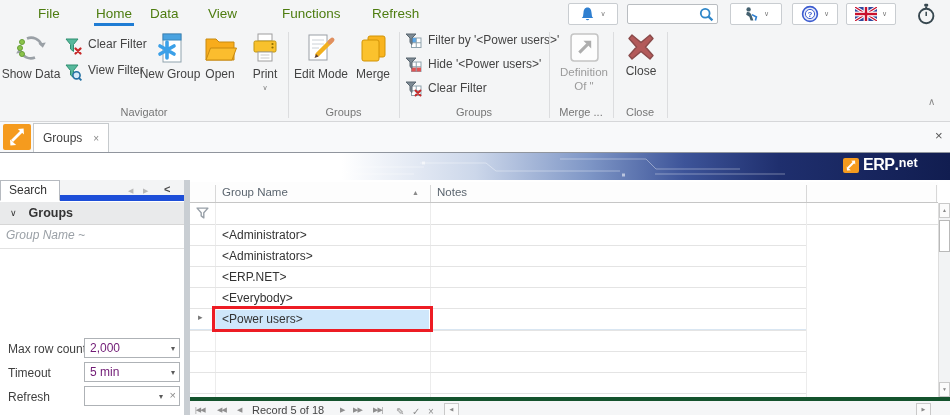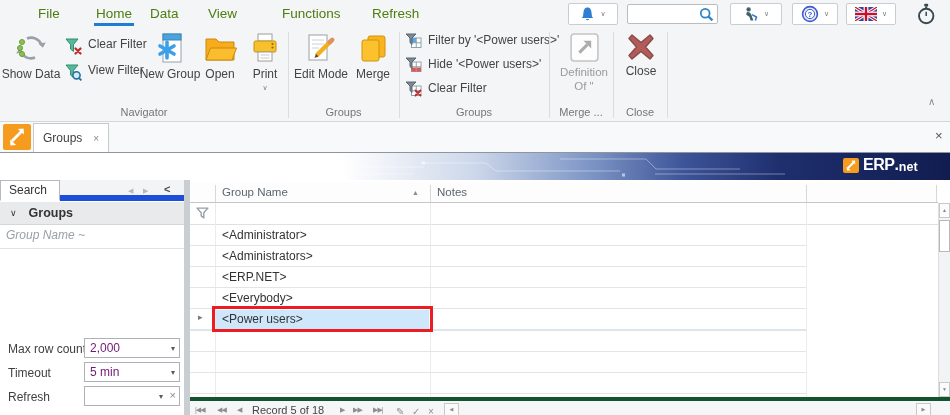--- a/index.html
+++ b/index.html
@@ -21,21 +21,21 @@
   .rlabel.dis{color:#9b9b9b}
   .sbtn{position:absolute;display:flex;align-items:flex-start;gap:6px;font-size:12px;color:#444;white-space:nowrap}
   .vdiv{position:absolute;width:1px;background:#dcdddf;top:4px;height:86px}
   .glabel{position:absolute;top:78px;font-size:11px;color:#767676;text-align:center;white-space:nowrap}
   
   .tabbar{position:absolute;left:0;top:122px;width:950px;height:30px;background:#f8f9fa}
   .doctab{position:absolute;left:33px;top:1px;width:76px;height:29px;background:#fff;border:1px solid #c6cacd;border-bottom:none;display:flex;align-items:center;padding:0 9px;font-size:12px;color:#3f3f3f}
   
   .banner{position:absolute;left:0;top:152px;width:950px;height:28px;border-top:1px solid #90959d;
     background:linear-gradient(90deg,#ffffff 0%,#ffffff 36%,#ccd7ea 50%,#7e96c6 62%,#3d5499 72%,#1f2f6e 82%,#111d50 100%)}
-  .logo{position:absolute;left:843px;top:3px;display:flex;align-items:flex-end;color:#fff}
+  .logo{position:absolute;left:843px;top:3px;display:flex;align-items:flex-start;color:#fff}
   .logo .erp{font-size:16px;font-weight:800;letter-spacing:-.5px;margin-left:4px}
   .logo .dot{font-size:16px;font-weight:800}
   .logo .net{font-size:12.5px;font-weight:700}
   
   .sidebar{position:absolute;left:0;top:180px;width:184px;height:235px;background:#fff}
   .sp-tabrow{position:absolute;left:0;top:0;width:192px;height:21px;background:#f3f4f5;border-bottom:6px solid #1d4ed8}
   .sp-tab{position:absolute;left:0;top:0;width:60px;height:21px;background:#fff;border:1px solid #b6bac0;border-bottom:1px solid #fff;font-size:12px;color:#333;line-height:18px;padding-left:8px}
   .sp-head{position:absolute;left:0;top:22px;width:184px;height:23px;background:#e9eaeb;border-bottom:1px solid #d6d6d6;display:flex;align-items:center}
   .sp-filter{position:absolute;left:0;top:45px;width:184px;height:24px;background:#fff;border-bottom:1px solid #e2e2e2}
   .sp-filter input{position:absolute;left:6px;top:3px;width:160px;border:none;outline:none;font-size:12px;font-style:italic;color:#9aa0a6;font-family:"Liberation Sans",sans-serif}

